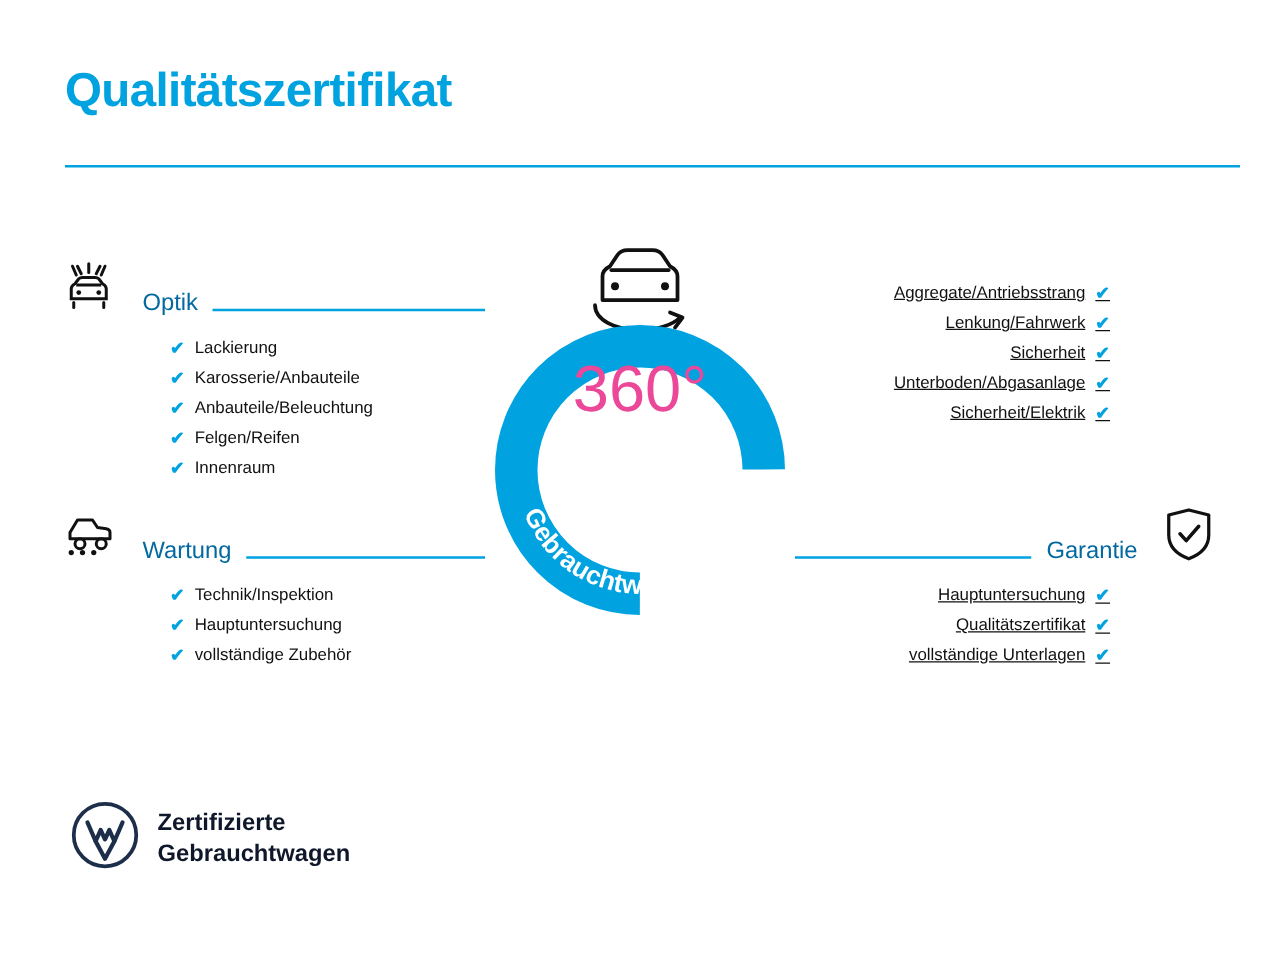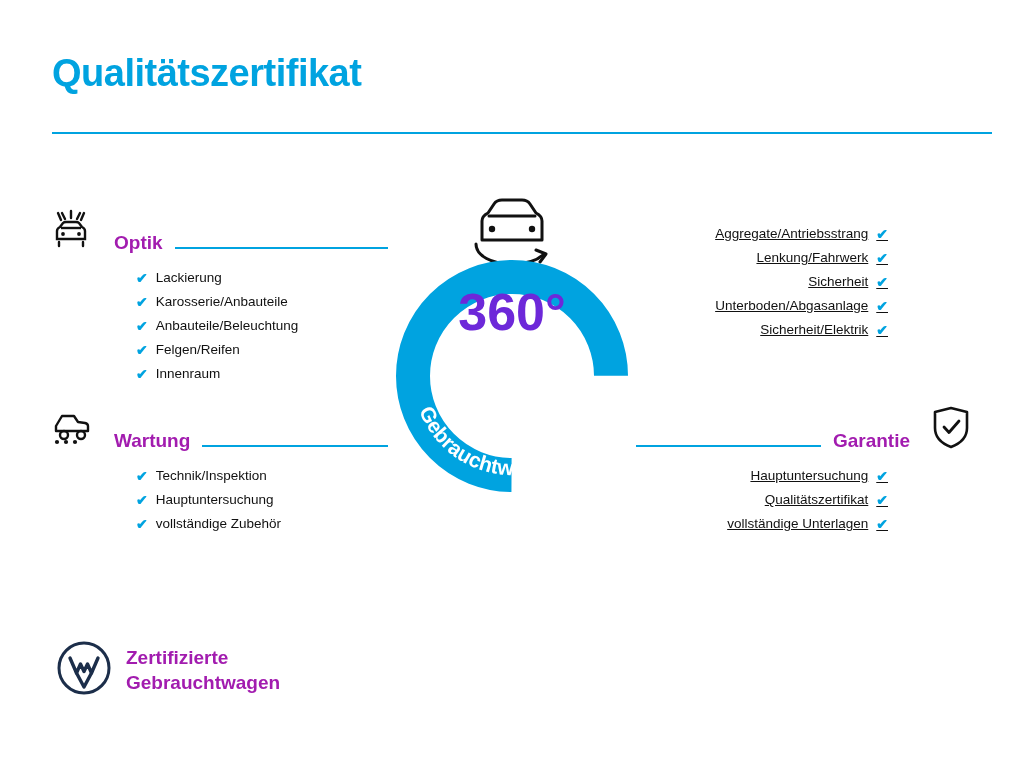--- a/index.html
+++ b/index.html
@@ -42,22 +42,22 @@
   .section-head {
     display: flex;
     align-items: flex-end;
     height: 44px;
   }
   .section-head.right {
     flex-direction: row-reverse;
   }
   .sec-title {
     font-size: 19px;
-    font-weight: bold;
-    color: #a21caf;
+    font-weight: normal;
+    color: #0369a1;
     white-space: nowrap;
     padding-bottom: 2px;
   }
   .sec-rule {
     flex: 1;
     height: 2px;
     background: #00a3e0;
     margin-bottom: 7px;
   }
   .section-head.left .sec-title { margin-right: 12px; margin-left: 4px; }
@@ -119,22 +119,22 @@
     top: 64px;
     width: 268px;
     height: 232px;
   }
   .badge-360 {
     position: absolute;
     left: 0; top: 86px;
     width: 284px;
     text-align: center;
     font-size: 52px;
-    font-weight: bold;
-    color: #6d28d9;
+    font-weight: normal;
+    color: #ec4899;
     letter-spacing: 0px;
   }
   .car-top {
     position: absolute;
     left: 86px;
     top: 0px;
     width: 112px;
     height: 78px;
   }
 
@@ -143,21 +143,21 @@
     position: absolute;
     left: 56px;
     top: 640px;
     display: flex;
     align-items: center;
   }
   .vw-text {
     margin-left: 14px;
     font-size: 19px;
     font-weight: bold;
-    color: #a21caf;
+    color: #0f172a;
     line-height: 25px;
   }
 </style>
 </head>
 <body>
 
 <div class="title">Qualitätszertifikat</div>
 <div class="title-rule"></div>
 
 <div class="section" id="optik">

